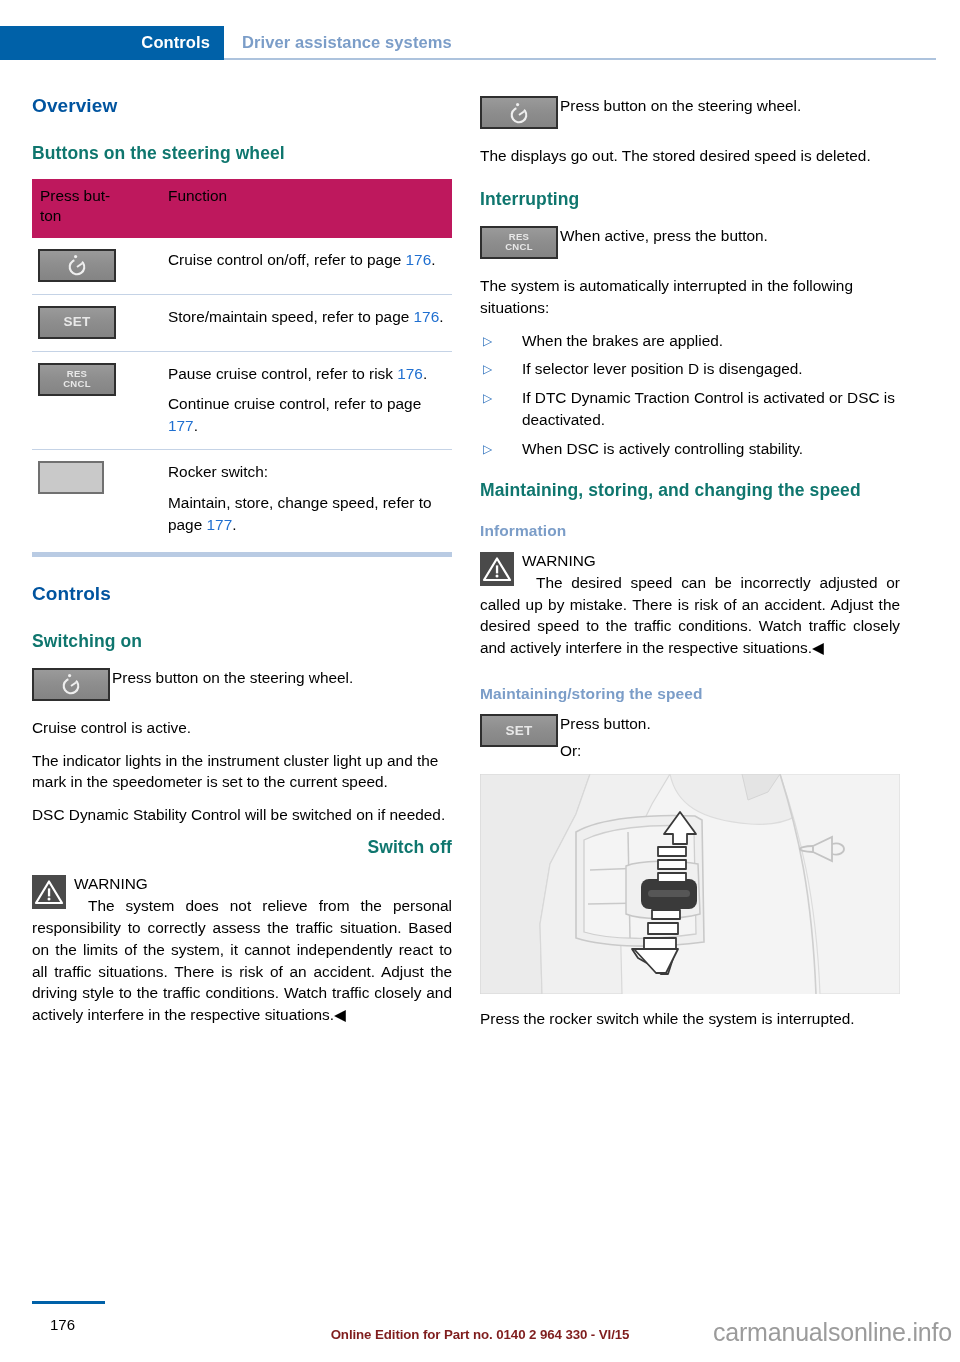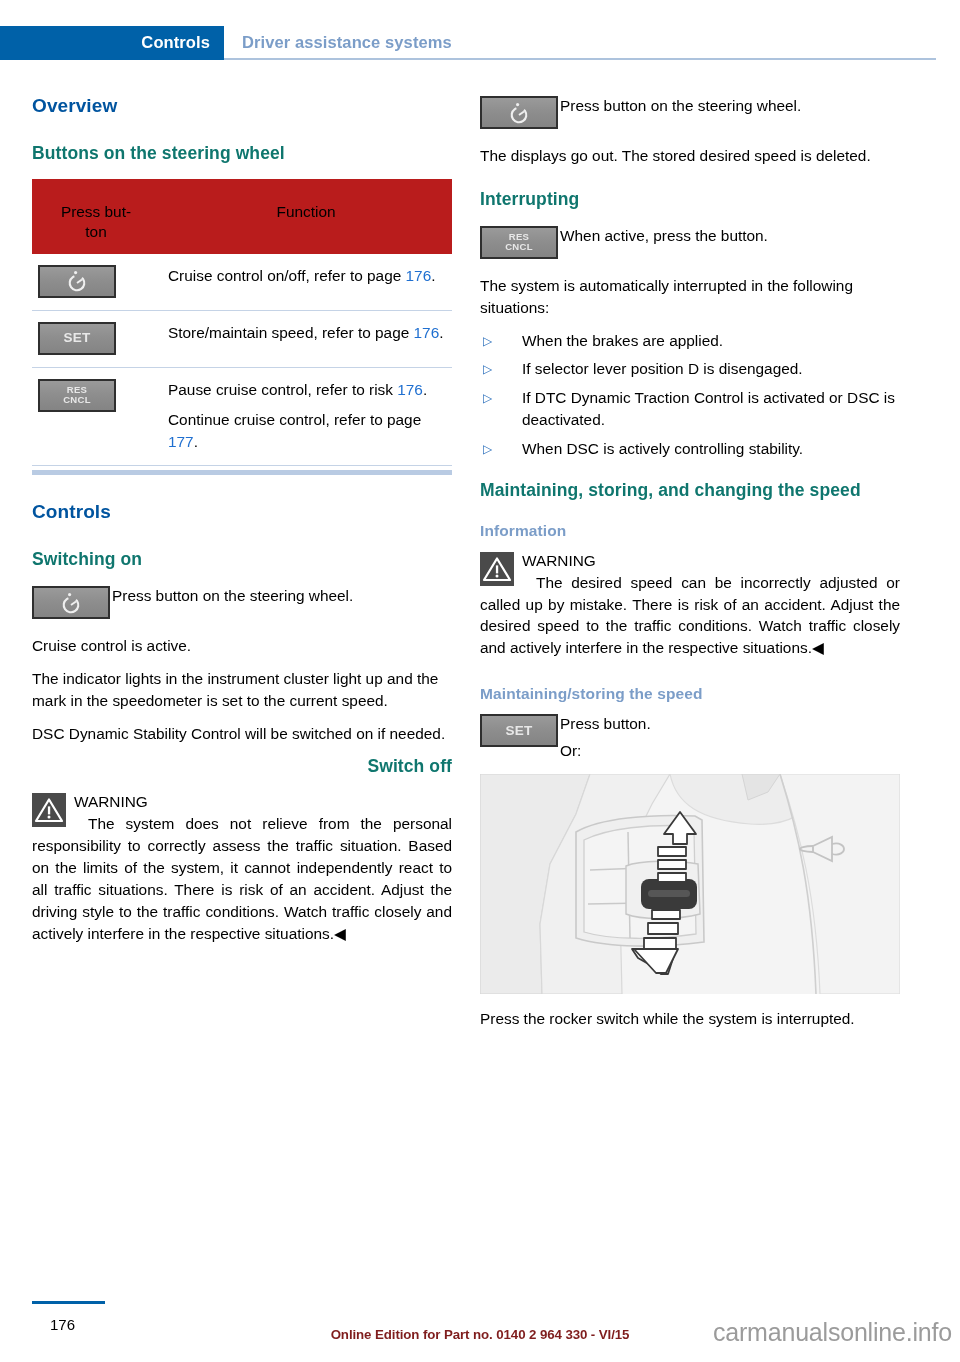--- a/index.html
+++ b/index.html
@@ -104,25 +104,25 @@
   }
   .pg { color: #1f6fd0; }
 
   
   table.btable {
     border-collapse: collapse;
     width: 420px;
     margin: 0 0 4px 0;
   }
   table.btable th {
-    background: #b91c1c;
-    text-align: center;
+    background: #be185d;
+    text-align: left;
     font-weight: normal;
     font-size: 15.4px;
-    padding: 23px 8px 11px 8px;
+    padding: 7px 8px 11px 8px;
     vertical-align: top;
     line-height: 1.32;
     color: #000;
   }
   table.btable th.c1 { width: 112px; }
   table.btable td {
     vertical-align: top;
     padding: 11px 8px 12px 8px;
     font-size: 15.4px;
     line-height: 1.42;
@@ -351,20 +351,31 @@
               <span>RES</span><br>
               <span>CNCL</span>
             </span>
           </span>
         </td>
         <td>
           <p><span>Pause cruise control, refer to risk </span><span class="pg">176</span><span>.</span></p>
           <p><span>Continue cruise control, refer to page </span><span class="pg">177</span><span>.</span></p>
         </td>
       </tr>
+      <tr class="last">
+        <td class="c1">
+          <span class="rocker">
+            <span class="rocker-inner"></span>
+          </span>
+        </td>
+        <td>
+          <p><span>Rocker switch:</span></p>
+          <p><span>Maintain, store, change speed, refer to page </span><span class="pg">177</span><span>.</span></p>
+        </td>
+      </tr>
     </tbody>
   </table>
   <div class="table-bottom-rule"></div>
 
   <h1 class="sec">Controls</h1>
 
   <h2 class="sub">Switching on</h2>
 
   <div class="iconrow">
     <span class="ic">

